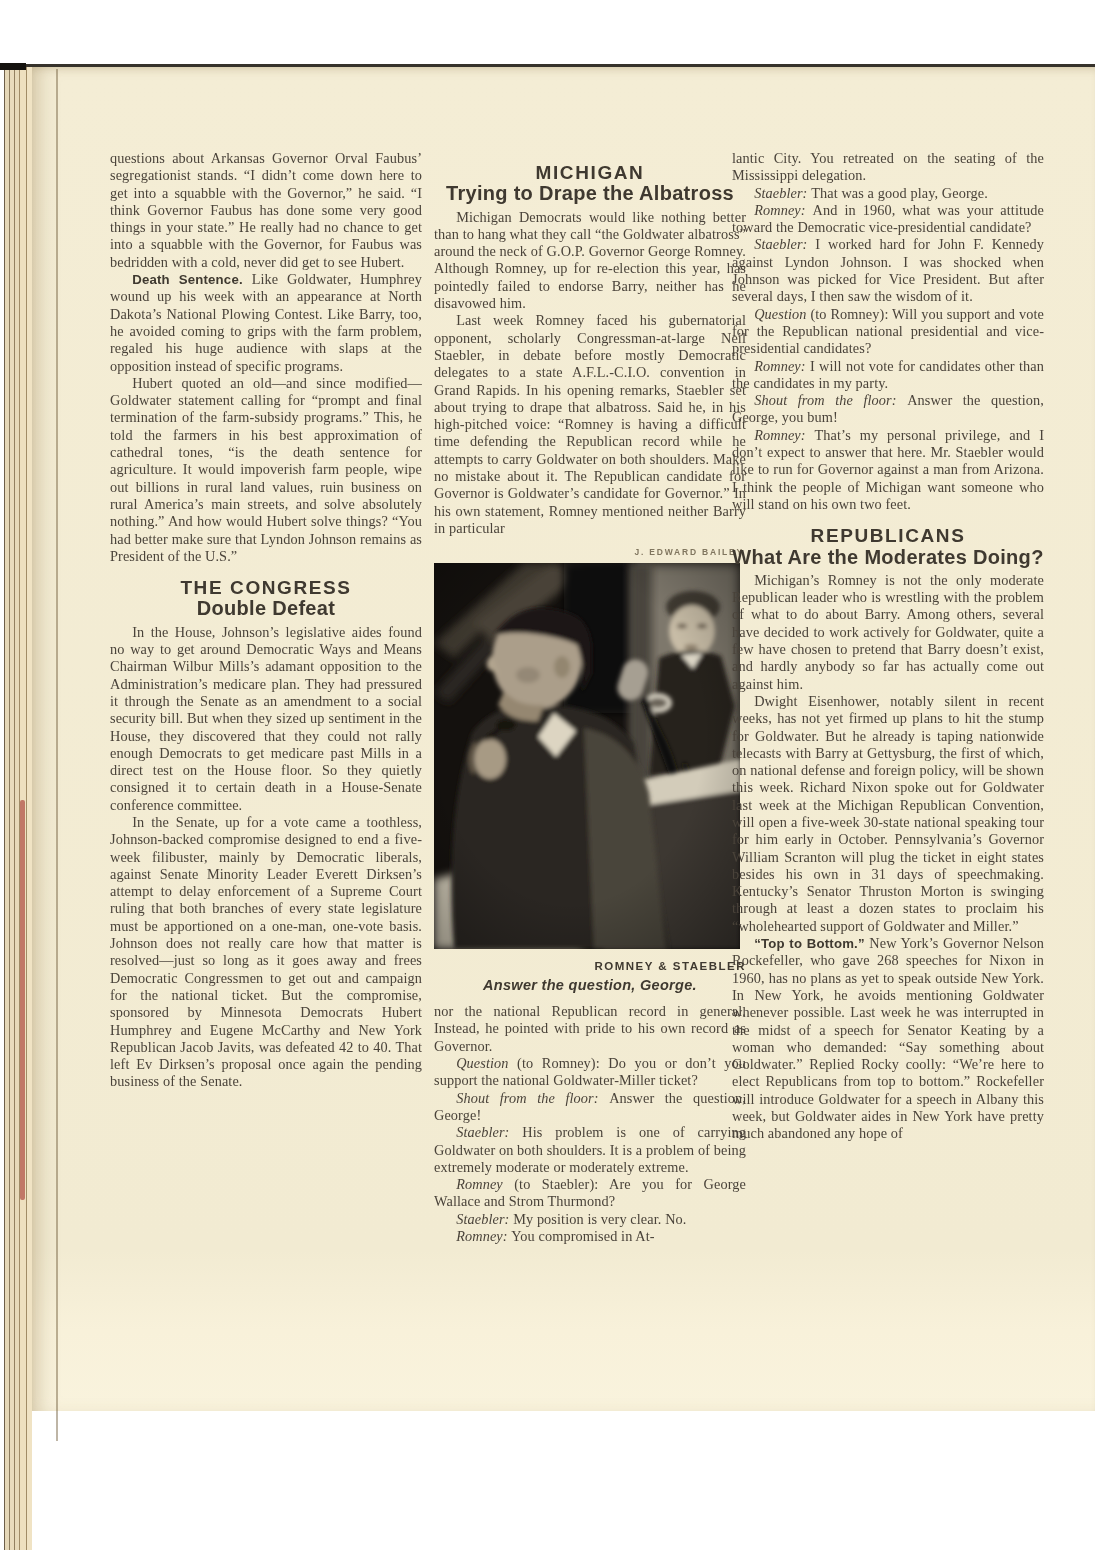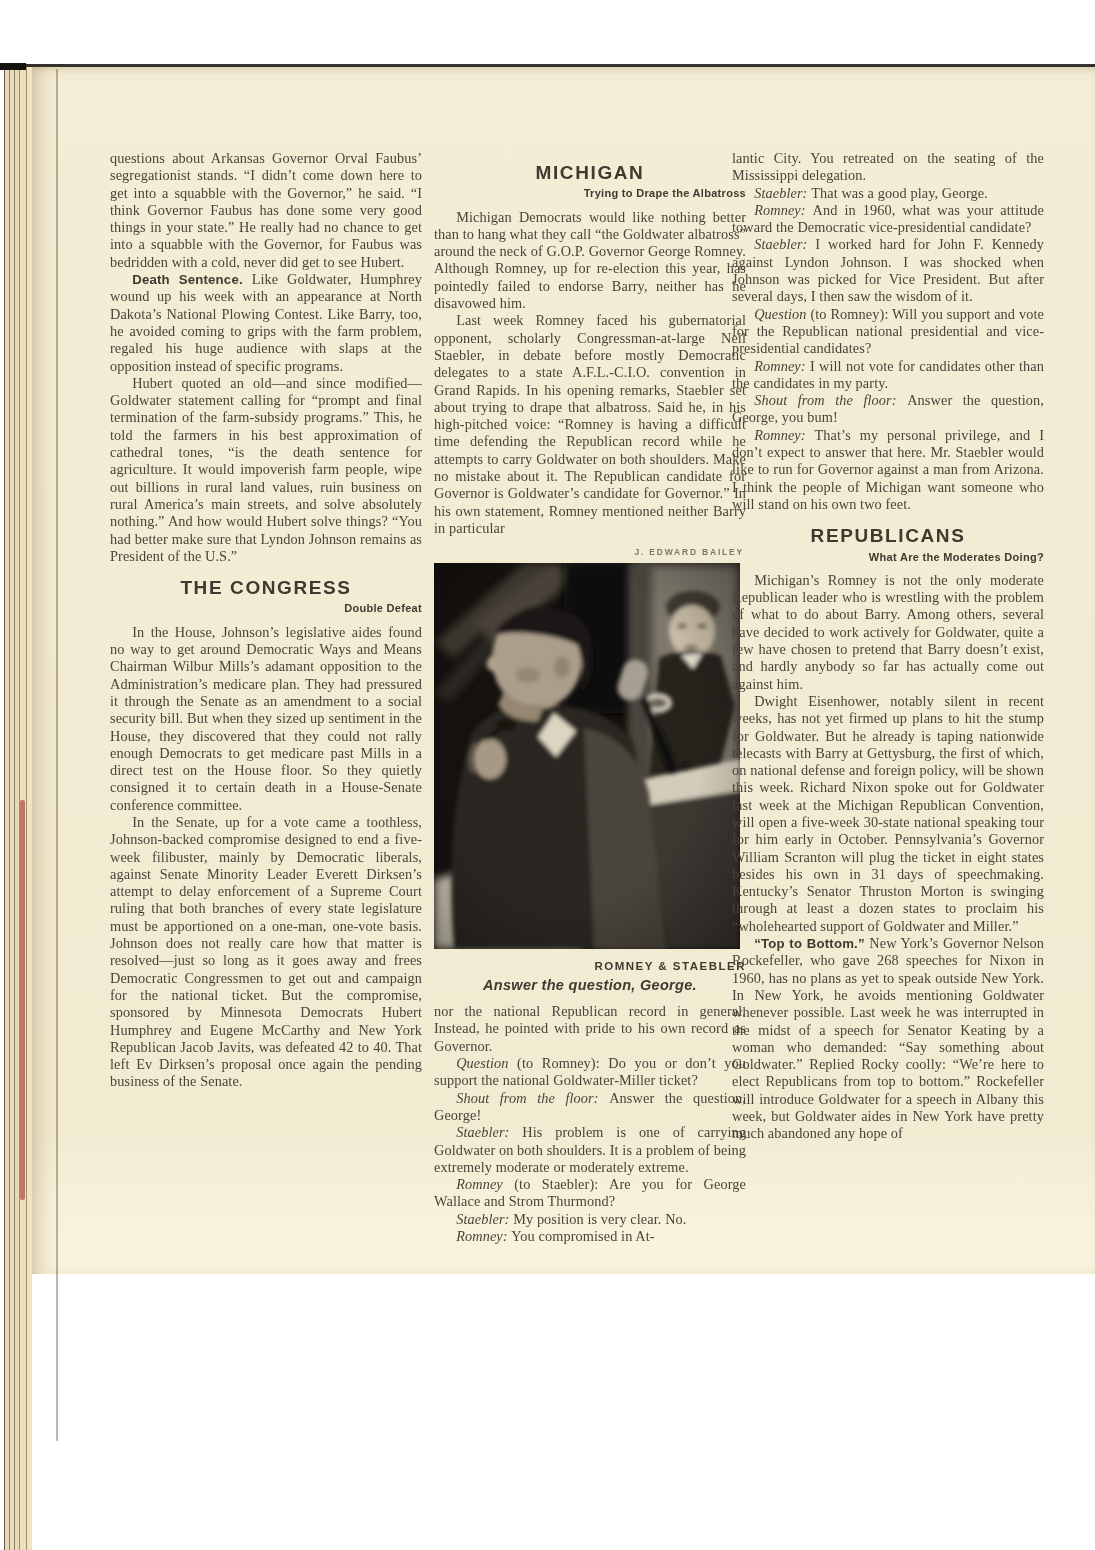--- a/index.html
+++ b/index.html
@@ -12,21 +12,21 @@
   .top-corner{position:absolute;left:0;top:63px;width:26px;height:7px;background:#15130f;}
   .edge-band{
     position:absolute;left:4px;top:64px;width:28px;height:1486px;
     background:linear-gradient(90deg,
       #6e5f49 0 1.5px,#e6d8b8 1.5px 5px,#8d7c5e 5px 6px,#eadcbc 6px 10px,
       #93805f 10px 11px,#e8dab9 11px 15px,#a18c66 15px 16.5px,#eee0bf 16.5px 22px,
       #a18c66 22px 23px,#f0e3c4 23px 28px);
   }
   .edge-red{position:absolute;left:20px;top:800px;width:5px;height:400px;background:#b2544a;opacity:.75;border-radius:2px;}
   .paper{
-    position:absolute;left:32px;top:67px;width:1063px;height:1207px;
+    position:absolute;left:32px;top:67px;width:1063px;height:1344px;
     background:linear-gradient(180deg,#f4edd5 0%,#f2ebd2 88%,#f8f1da 94%,#f9f3dd 100%);
     box-shadow:inset 16px 0 22px -12px rgba(140,110,60,.38), inset 0 6px 10px -6px rgba(120,95,50,.30);
   }
   .paper-line{position:absolute;left:24px;top:2px;width:2px;height:1372px;background:rgba(110,92,58,.45);}
   
   .col{
     position:absolute;top:83px;width:312px;height:1334px;overflow:hidden;
     text-align:justify;font-size:14.3px;line-height:17.3px;color:#4a433a;
     letter-spacing:.1px;
   }
@@ -36,22 +36,22 @@
   .col > :first-child{margin-top:0;}
   .body-p{margin:0;text-indent:1.55em;}
   .body-p.flush{text-indent:0;}
   .body-p .it{font-style:italic;}
   .body-p .lead{font-family:"Liberation Sans",sans-serif;font-weight:bold;font-size:13.2px;letter-spacing:.2px;color:#3f3930;}
   .sec-head{
     text-align:center;font-family:"Liberation Sans",sans-serif;font-weight:bold;
     font-size:19px;letter-spacing:1.6px;color:#3f3930;margin:14px 0 4px;text-indent:0;
   }
   .sub-head{
-    font-family:"Liberation Sans",sans-serif;font-weight:bold;font-size:11px;
-    color:#3f3930;margin:2px 0 6px;text-align:right;text-indent:0;letter-spacing:.3px;
+    font-family:"Liberation Sans",sans-serif;font-weight:bold;font-size:20px;
+    color:#3f3930;margin:2px 0 6px;text-align:center;text-indent:0;letter-spacing:.3px;
   }
   
   .photo-credit{
     font-family:"Liberation Sans",sans-serif;font-weight:bold;font-size:8.5px;
     letter-spacing:1.8px;color:#80765f;text-align:right;margin:7px 2px 1px 0;
   }
   .photo-frame{width:306px;height:386px;background:#14110e;overflow:hidden;}
   .caption-title{
     margin-top:9px;text-align:right;font-family:"Liberation Sans",sans-serif;
     font-weight:bold;font-size:11.5px;letter-spacing:1.5px;color:#3f3930;

